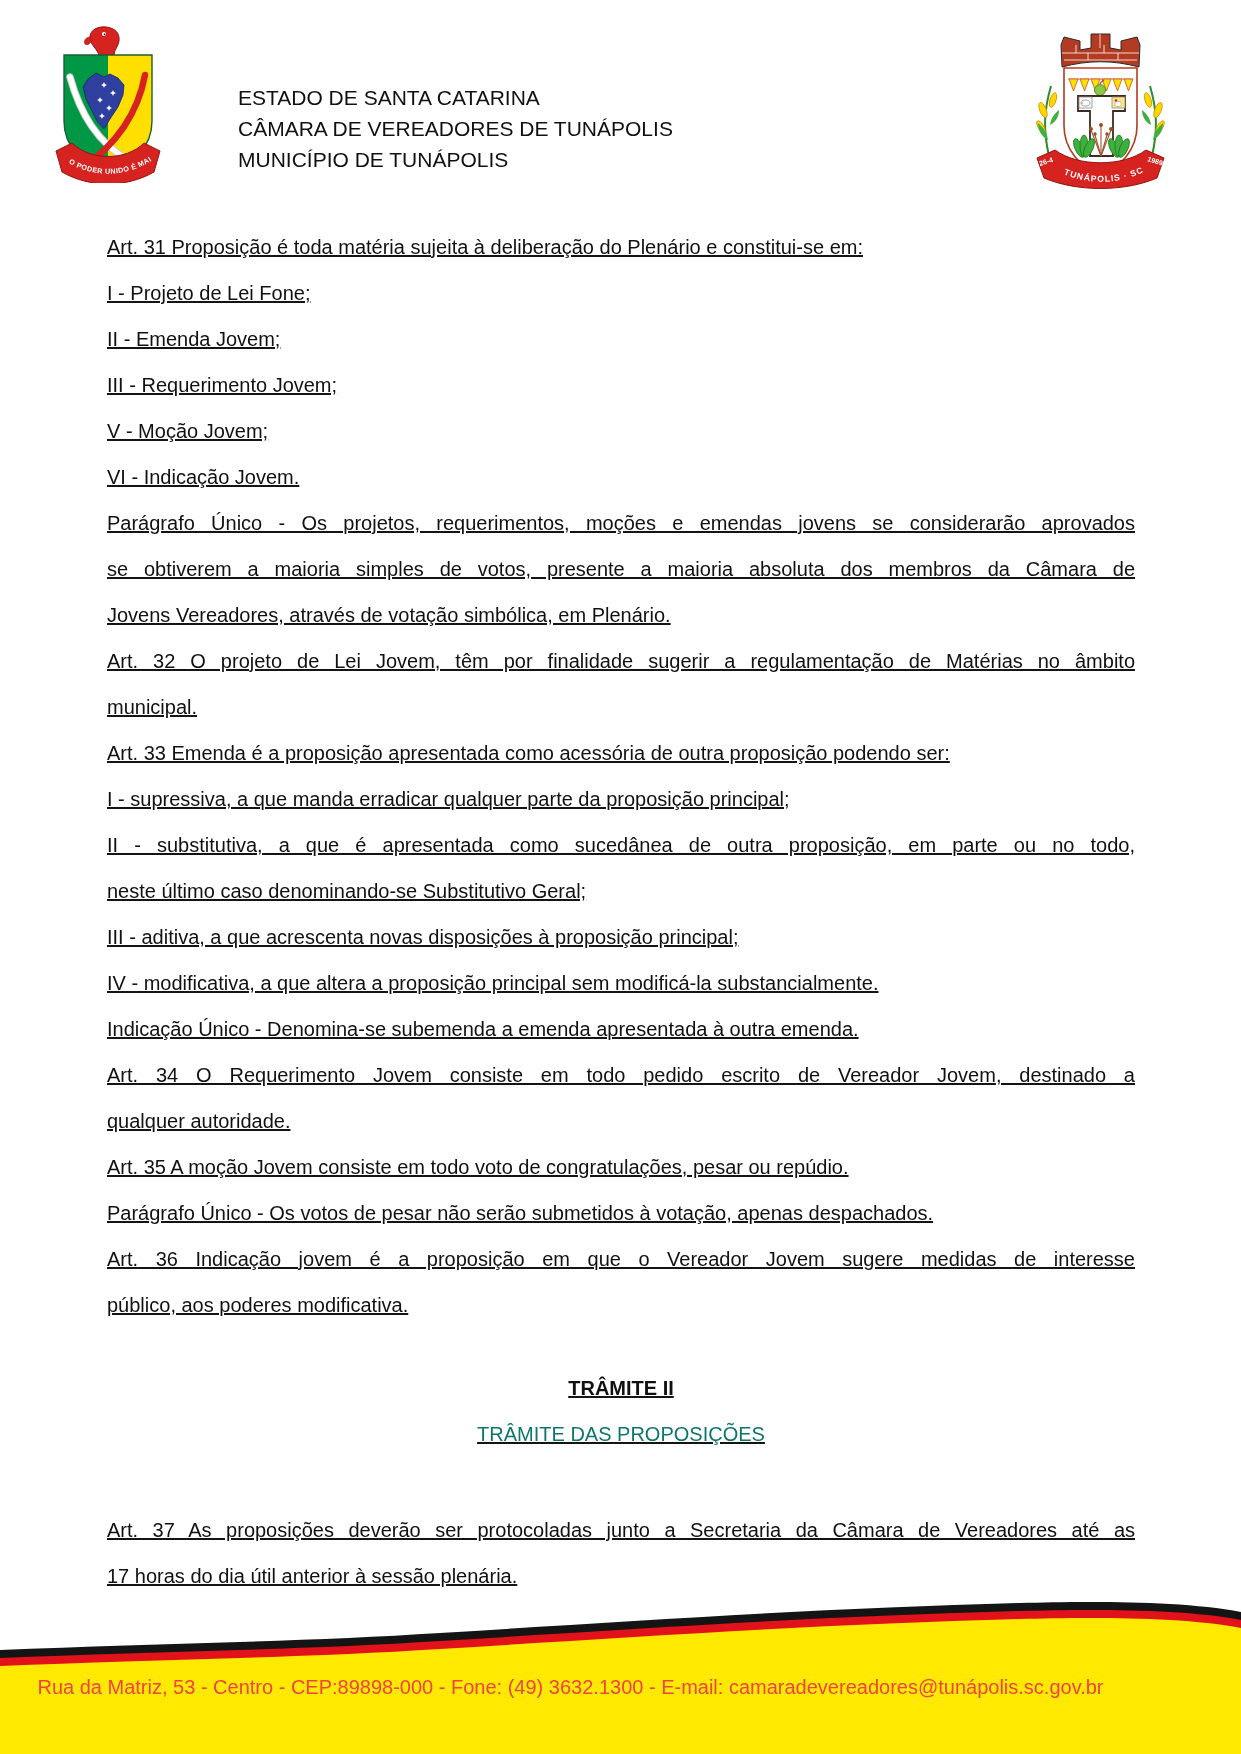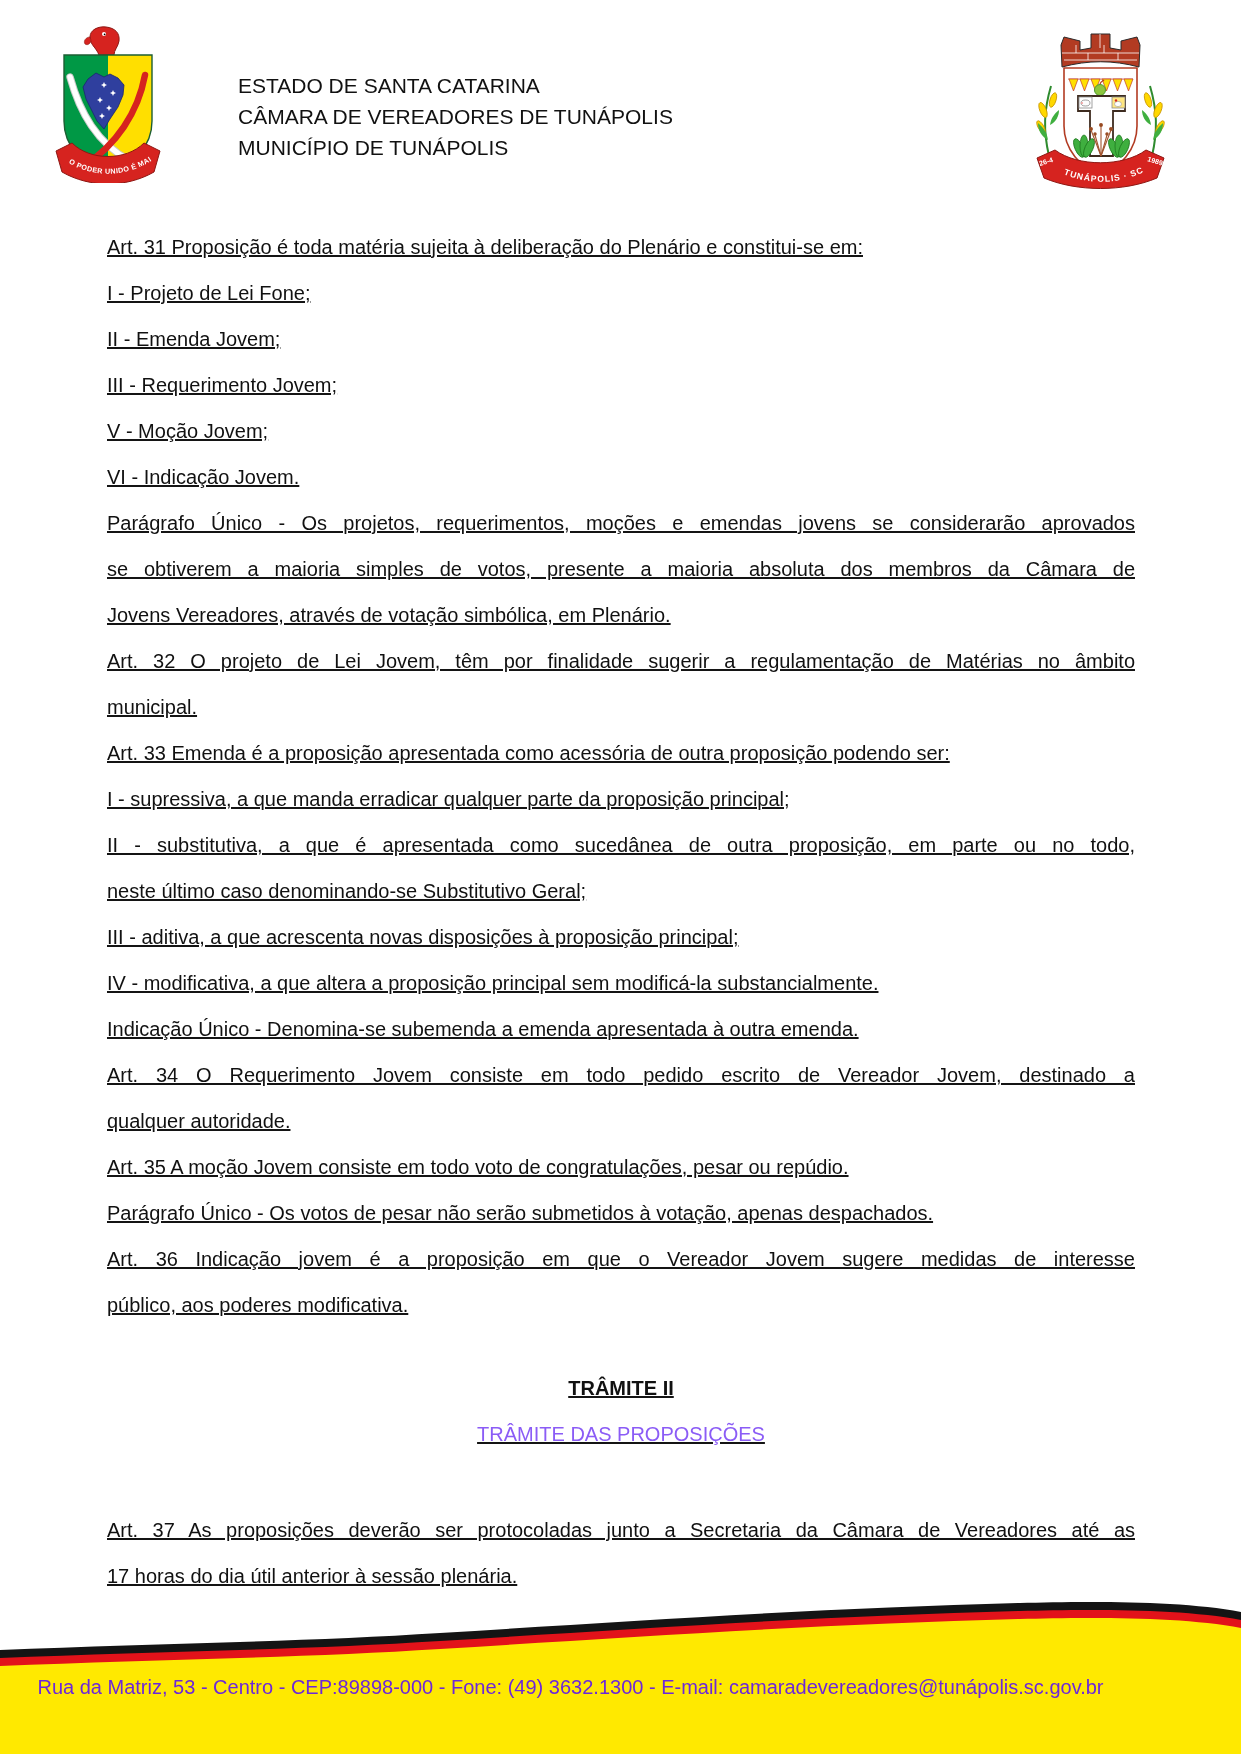--- a/index.html
+++ b/index.html
@@ -13,21 +13,21 @@
     background:var(--paper);
     font-family:"Liberation Sans","DejaVu Sans",sans-serif;
     color:var(--ink);
     overflow:hidden;
     margin:0 auto;
   }
   
   .header-left-logo{position:absolute;left:52px;top:25px;width:112px;height:158px;}
   .header-right-logo{position:absolute;left:1028px;top:30px;width:145px;height:160px;}
   .header-text{
-    position:absolute;left:238px;top:70px;
+    position:absolute;left:238px;top:82px;
     font-size:21px;line-height:31px;color:#111;
     white-space:nowrap;
   }
   
   .doc-body{
     position:absolute;left:107px;top:224px;width:1028px;text-decoration:underline;
   }
   .bodyline{
     height:46px;line-height:46px;
     font-size:20px;color:#111;
@@ -36,28 +36,28 @@
   .bodyline.just{
     text-align:justify;
     text-align-last:justify;
   }
   .chapter-title{
     height:46px;line-height:46px;margin-top:37px;
     font-size:20px;font-weight:bold;text-align:center;color:#111;
   }
   .chapter-subtitle{
     height:46px;line-height:46px;
-    font-size:20px;text-align:center;color:#8b5cf6;
+    font-size:20px;text-align:center;color:#0f766e;
   }
   .after-block{margin-top:50px;}
   
   .footer-wave{position:absolute;left:0;top:1584px;width:1241px;height:170px;}
   .footer-address{
     position:absolute;left:0;top:1674px;width:1141px;
-    text-align:center;font-size:20px;line-height:26px;color:#6d28d9;
+    text-align:center;font-size:20px;line-height:26px;color:#ef4444;
   }
 </style>
 </head>
 <body>
 
 <div class="page">
 
   <svg class="header-left-logo" viewBox="0 0 112 158" xmlns="http://www.w3.org/2000/svg">
 
     <g>

